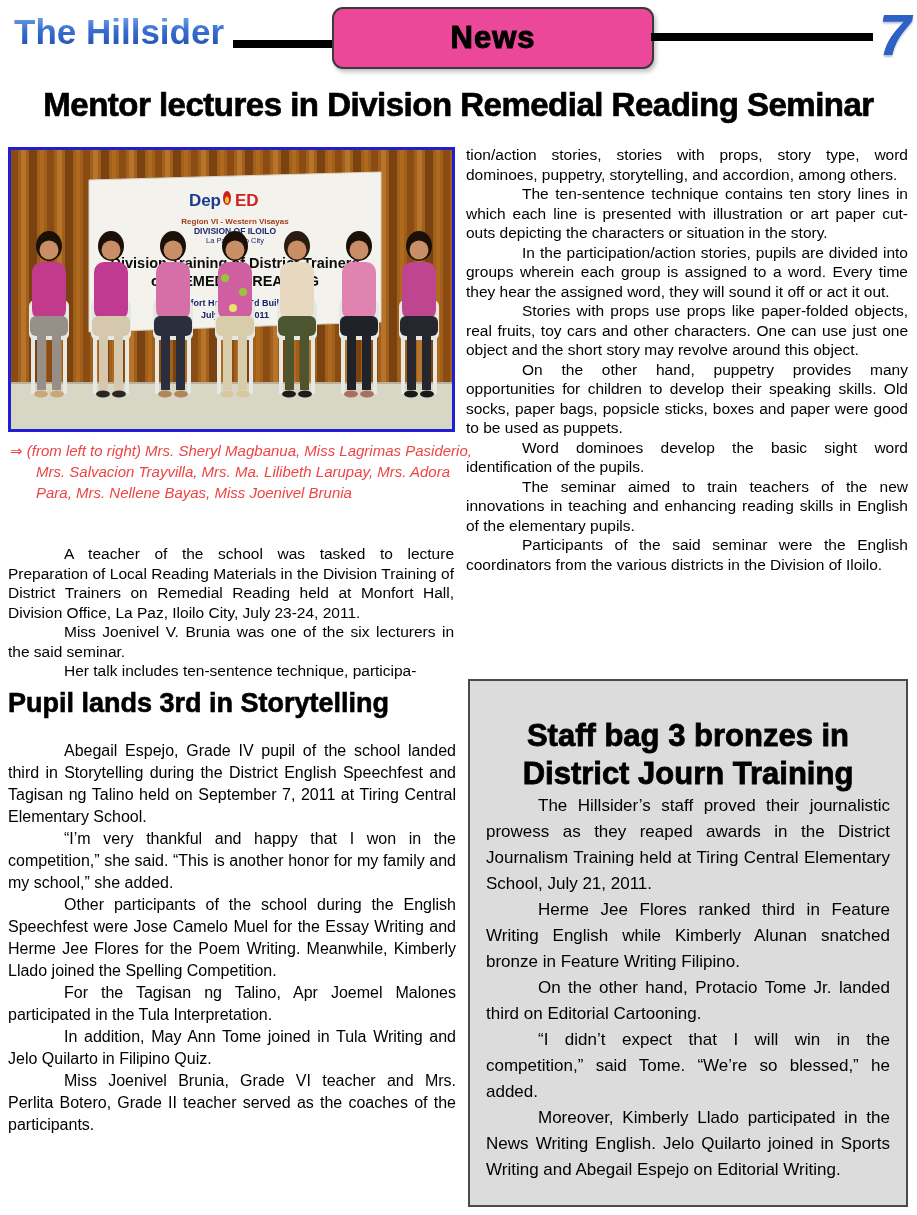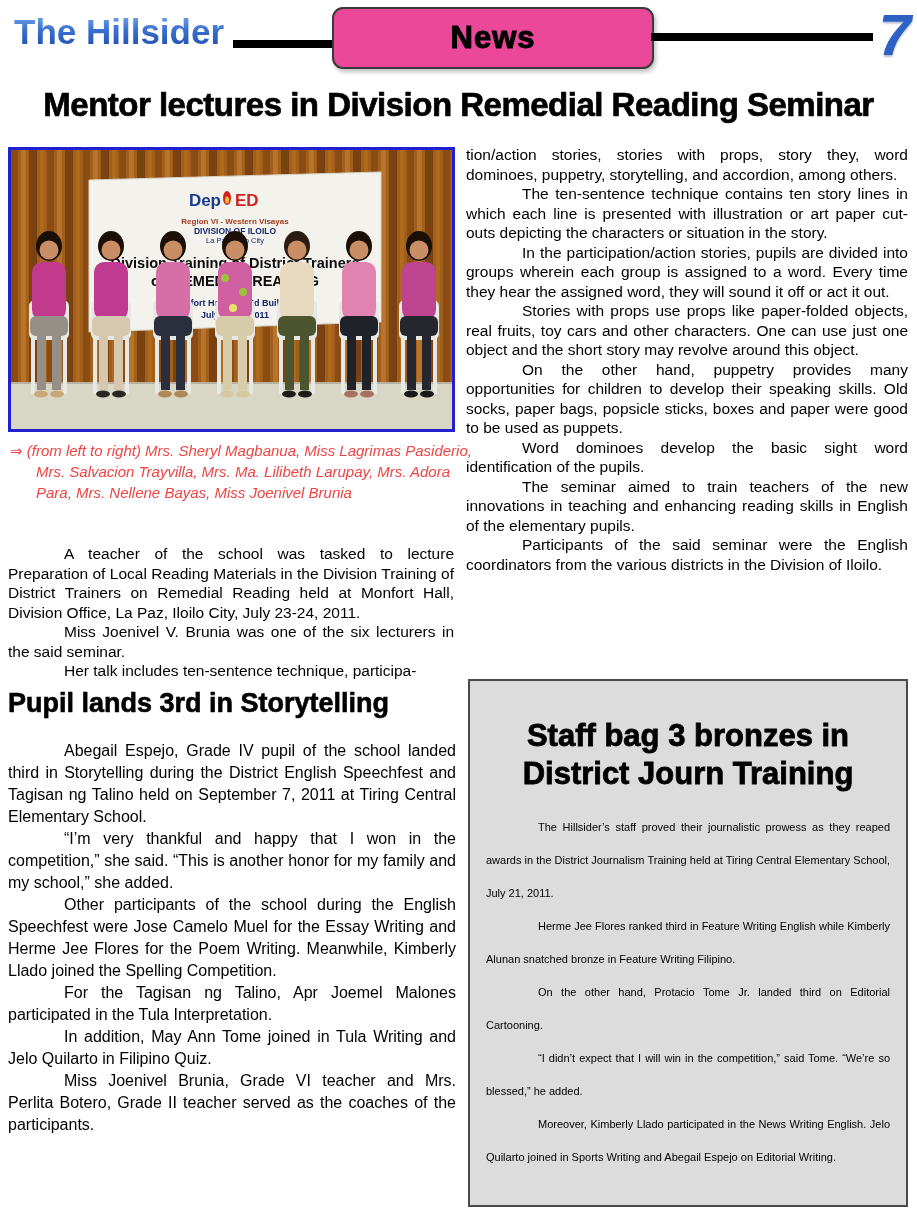--- a/index.html
+++ b/index.html
@@ -77,21 +77,21 @@
   .graybox {
     position:absolute; left:468px; top:679px; width:440px; height:528px;
     background:#dcdcdc; border:2px solid #4a4a4a; box-sizing:border-box;
     padding:32px 16px 0 16px;
   }
   .box-headline {
     text-align:center; font-size:31px; font-weight:bold; line-height:38px;
     -webkit-text-stroke:0.8px #000; margin-top:4px;
   }
   .box-body {
-    margin-top:18px; font-size:11px; line-height:33px; text-align:justify;
+    font-size:17px; line-height:26px; text-align:justify;
   }
   .box-body .para { text-indent:52px; }
 </style>
 </head>
 <body>
 
 <div class="page">
 
   <div class="brand">The Hillsider</div>
   <div class="rule rule-left"></div>
@@ -243,21 +243,21 @@
 
   <div class="caption"><span class="arrow">⇒</span> <span>(from left to right) Mrs. Sheryl Magbanua, Miss Lagrimas Pasiderio, Mrs. Salvacion Trayvilla, Mrs. Ma. Lilibeth Larupay, Mrs. Adora Para, Mrs. Nellene Bayas, Miss Joenivel Brunia</span></div>
 
   <div class="col col-left">
     <p class="para">A teacher of the school was tasked to lecture Preparation of Local Reading Materials in the Division Training of District Trainers on Remedial Reading held at Monfort Hall, Division Office, La Paz, Iloilo City, July 23-24, 2011.</p>
     <p class="para">Miss Joenivel V. Brunia was one of the six lecturers in the said seminar.</p>
     <p class="para">Her talk includes ten-sentence technique, participa-</p>
   </div>
 
   <div class="col col-right">
-    <p class="para cont">tion/action stories, stories with props, story they, word dominoes, puppetry, storytelling, and accordion, among others.</p>
+    <p class="para cont">tion/action stories, stories with props, story type, word dominoes, puppetry, storytelling, and accordion, among others.</p>
     <p class="para">The ten-sentence technique contains ten story lines in which each line is presented with illustration or art paper cut-outs depicting the characters or situation in the story.</p>
     <p class="para">In the participation/action stories, pupils are divided into groups wherein each group is assigned to a word. Every time they hear the assigned word, they will sound it off or act it out.</p>
     <p class="para">Stories with props use props like paper-folded objects, real fruits, toy cars and other characters. One can use just one object and the short story may revolve around this object.</p>
     <p class="para">On the other hand, puppetry provides many opportunities for children to develop their speaking skills. Old socks, paper bags, popsicle sticks, boxes and paper were good to be used as puppets.</p>
     <p class="para">Word dominoes develop the basic sight word identification of the pupils.</p>
     <p class="para">The seminar aimed to train teachers of the new innovations in teaching and enhancing reading skills in English of the elementary pupils.</p>
     <p class="para">Participants of the said seminar were the English coordinators from the various districts in the Division of Iloilo.</p>
   </div>
 
   <div class="headline-2">Pupil lands 3rd in Storytelling</div>

